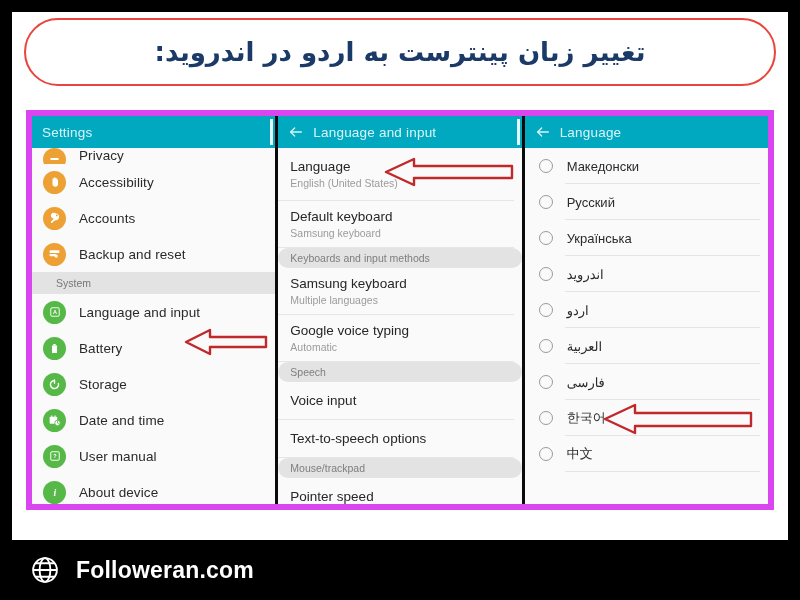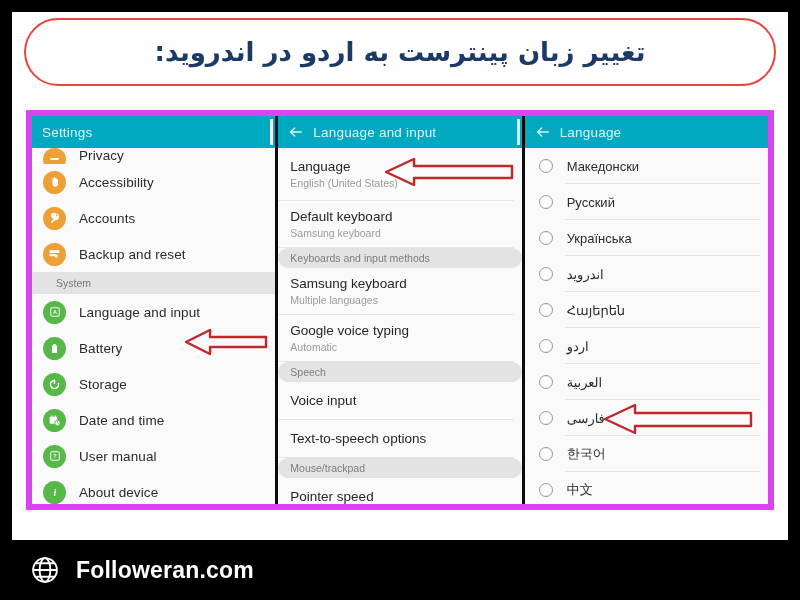--- a/index.html
+++ b/index.html
@@ -430,24 +430,20 @@
         <div class="lang-row">
           <span class="radio"></span>
           <span class="lang-name">Українська</span>
         </div>
         <div class="lang-row">
           <span class="radio"></span>
           <span class="lang-name">اندروید</span>
         </div>
         <div class="lang-row">
           <span class="radio"></span>
-          <span class="lang-name">Հայերեն</span>
-        </div>
-        <div class="lang-row">
-          <span class="radio"></span>
           <span class="lang-name rtl">اردو</span>
         </div>
         <div class="lang-row">
           <span class="radio"></span>
           <span class="lang-name rtl">العربية</span>
         </div>
         <div class="lang-row">
           <span class="radio"></span>
           <span class="lang-name rtl">فارسی</span>
         </div>

